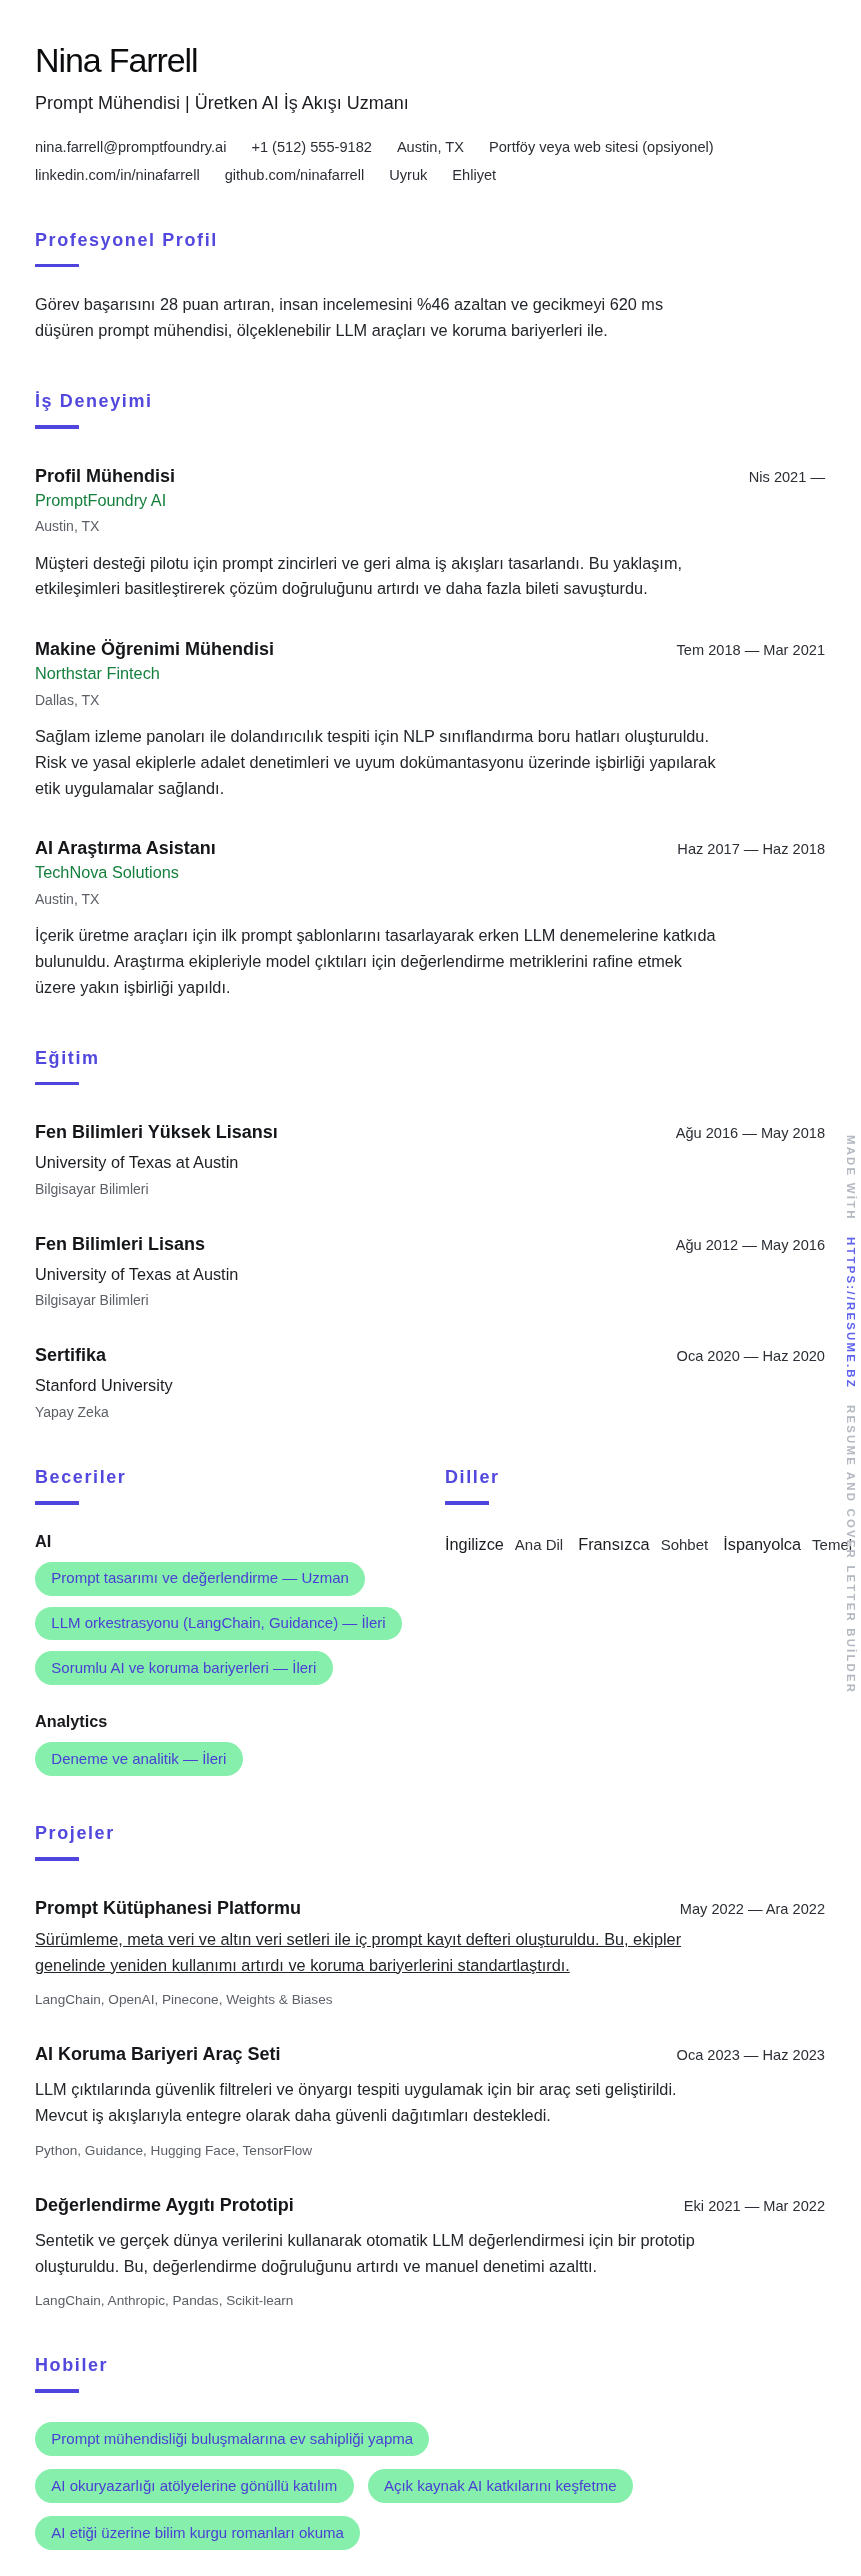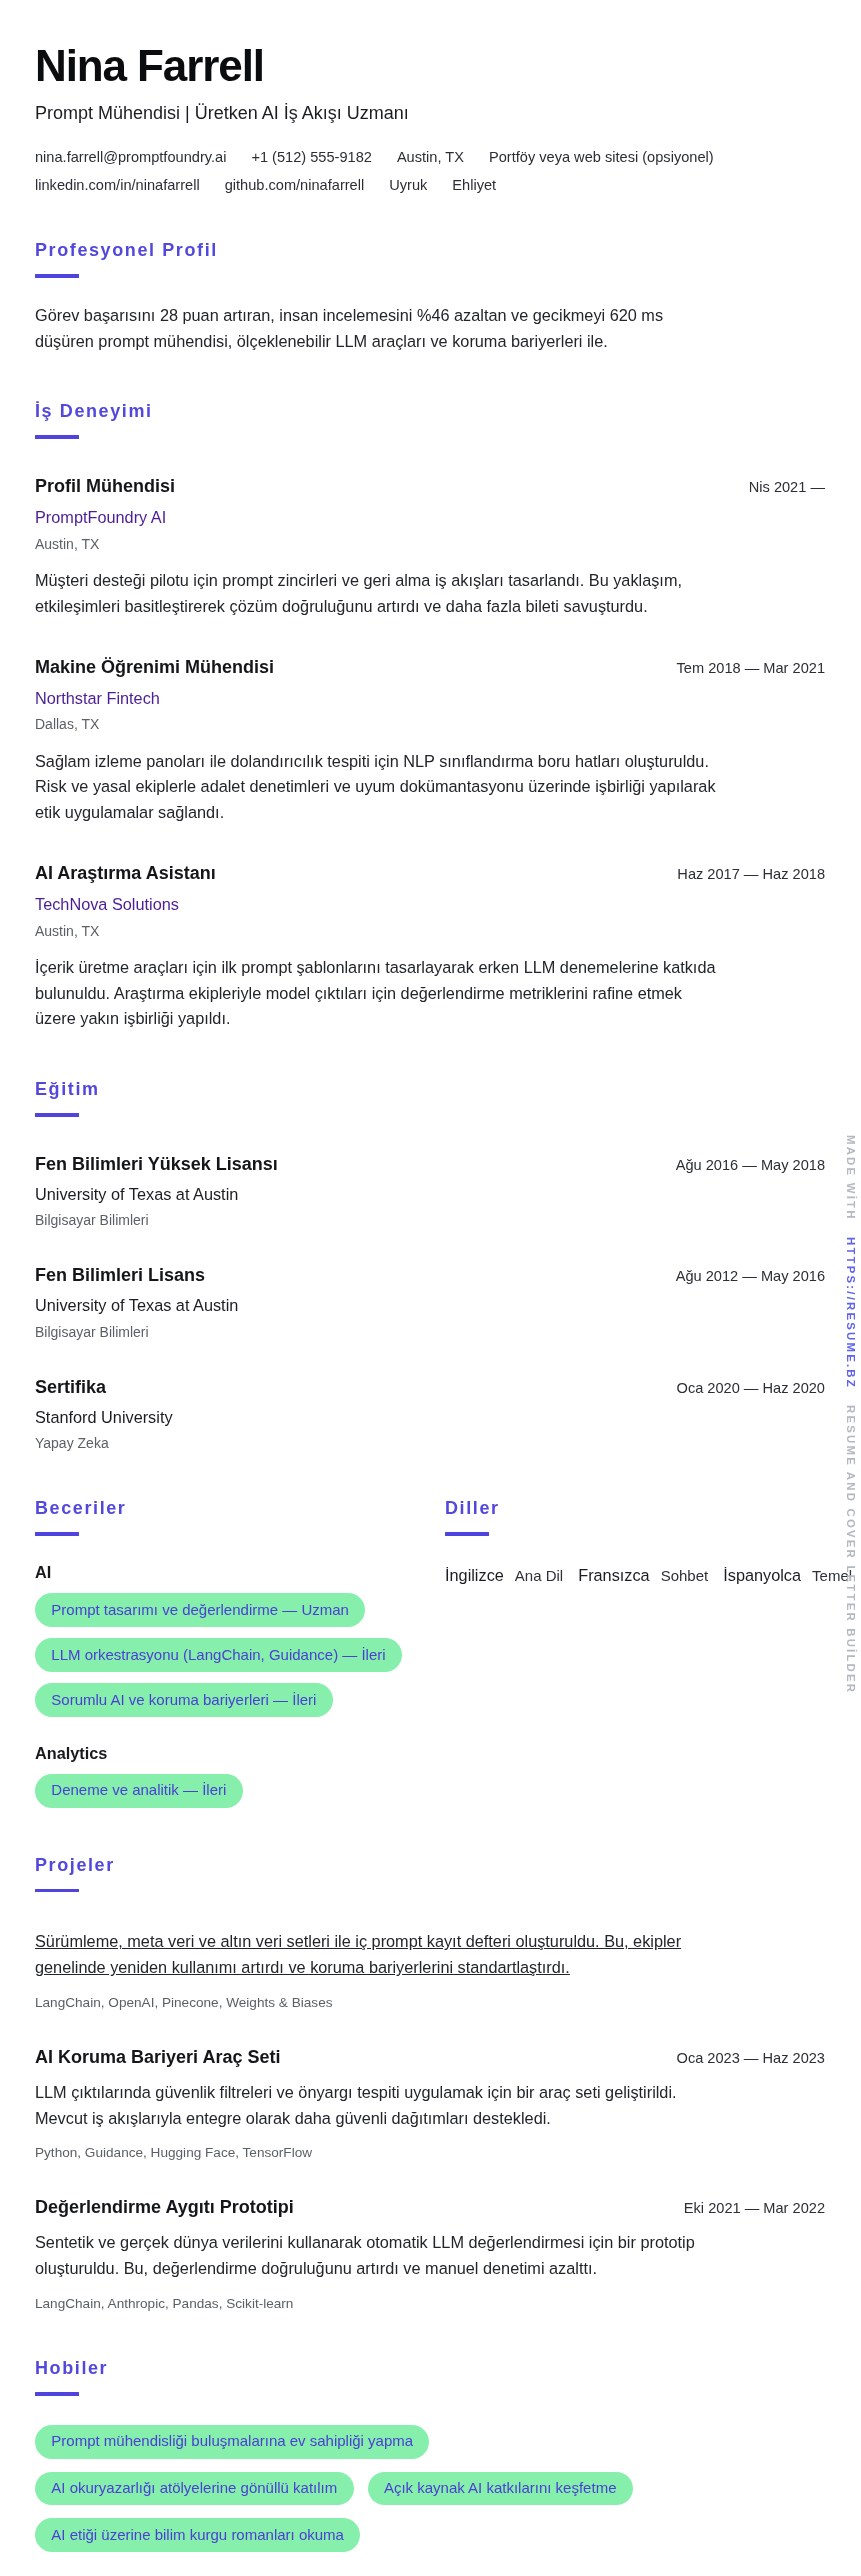--- a/index.html
+++ b/index.html
@@ -4,38 +4,38 @@
 <style>
   * { margin:0; padding:0; box-sizing:border-box; }
   html,body { background:#ffffff; }
   body {
     width:862px; height:2576px; position:relative; overflow:hidden;
     font-family:"Liberation Sans", sans-serif; color:#1c1e23;
   }
   .page { padding:43px 37px 0 35px; }
 
   
-  .name { font-size:44px; font-weight:700; letter-spacing:-1.1px; color:#0b0c0e; line-height:1.05; }
+  .name { font-size:34px; font-weight:400; letter-spacing:-1.1px; color:#0b0c0e; line-height:1.05; }
   .subtitle { font-size:18px; color:#1b1d21; margin-top:14px; }
   .contact-row { display:flex; gap:25px; font-size:14.6px; color:#2b2e34; }
   .contact-row.r1 { margin-top:25px; }
   .contact-row.r2 { margin-top:12px; }
   .contact-item { white-space:nowrap; }
 
   
   .section { margin-top:47px; }
   .sec-head { font-size:18px; font-weight:700; letter-spacing:1.6px; color:#5348dd; }
   .sec-rule { width:44px; height:3.8px; background:#5044de; margin-top:13px; border-radius:0.5px; }
 
   
   .entry { margin-top:37px; }
   .entry-head { display:flex; justify-content:space-between; align-items:baseline; }
   .entry-title { font-size:18px; font-weight:700; color:#141619; }
   .entry-date { font-size:14.6px; color:#2b2e34; white-space:nowrap; margin-left:16.3px; }
-  .company { font-size:16.3px; color:#4c1d95; margin-top:11px; }
+  .company { font-size:16.3px; color:#15803d; margin-top:4px; }
   .location { font-size:14px; color:#5b5f66; margin-top:8.7px; }
   .desc { font-size:16.3px; line-height:1.58; color:#22252a; margin-top:16.3px; max-width:689px; }
   .school { font-size:16.3px; color:#1b1d21; margin-top:9.8px; }
   .field { font-size:14px; color:#5b5f66; margin-top:8.7px; }
   .tech { font-size:13.6px; color:#5b5f66; margin-top:14px; }
 
   
   .two-col { display:flex; margin-top:47px; }
   .col-left { width:380px; flex:0 0 380px; }
   .col-right { flex:1; margin-left:30px; }
@@ -195,20 +195,24 @@
         </div>
       </div>
     </div>
   </div>
 
   <section class="section">
     <h2 class="sec-head">Projeler</h2>
     <div class="sec-rule"></div>
 
     <div class="entry">
+      <div class="entry-head">
+        <div class="entry-title">Prompt Kütüphanesi Platformu</div>
+        <div class="entry-date">May 2022 — Ara 2022</div>
+      </div>
       <p class="desc" style="margin-top:8px;text-decoration:underline;">Sürümleme, meta veri ve altın veri setleri ile iç prompt kayıt defteri oluşturuldu. Bu, ekipler genelinde yeniden kullanımı artırdı ve koruma bariyerlerini standartlaştırdı.</p>
       <div class="tech">LangChain, OpenAI, Pinecone, Weights &amp; Biases</div>
     </div>
 
     <div class="entry">
       <div class="entry-head">
         <div class="entry-title">AI Koruma Bariyeri Araç Seti</div>
         <div class="entry-date">Oca 2023 — Haz 2023</div>
       </div>
       <p class="desc" style="margin-top:12px;">LLM çıktılarında güvenlik filtreleri ve önyargı tespiti uygulamak için bir araç seti geliştirildi. Mevcut iş akışlarıyla entegre olarak daha güvenli dağıtımları destekledi.</p>

